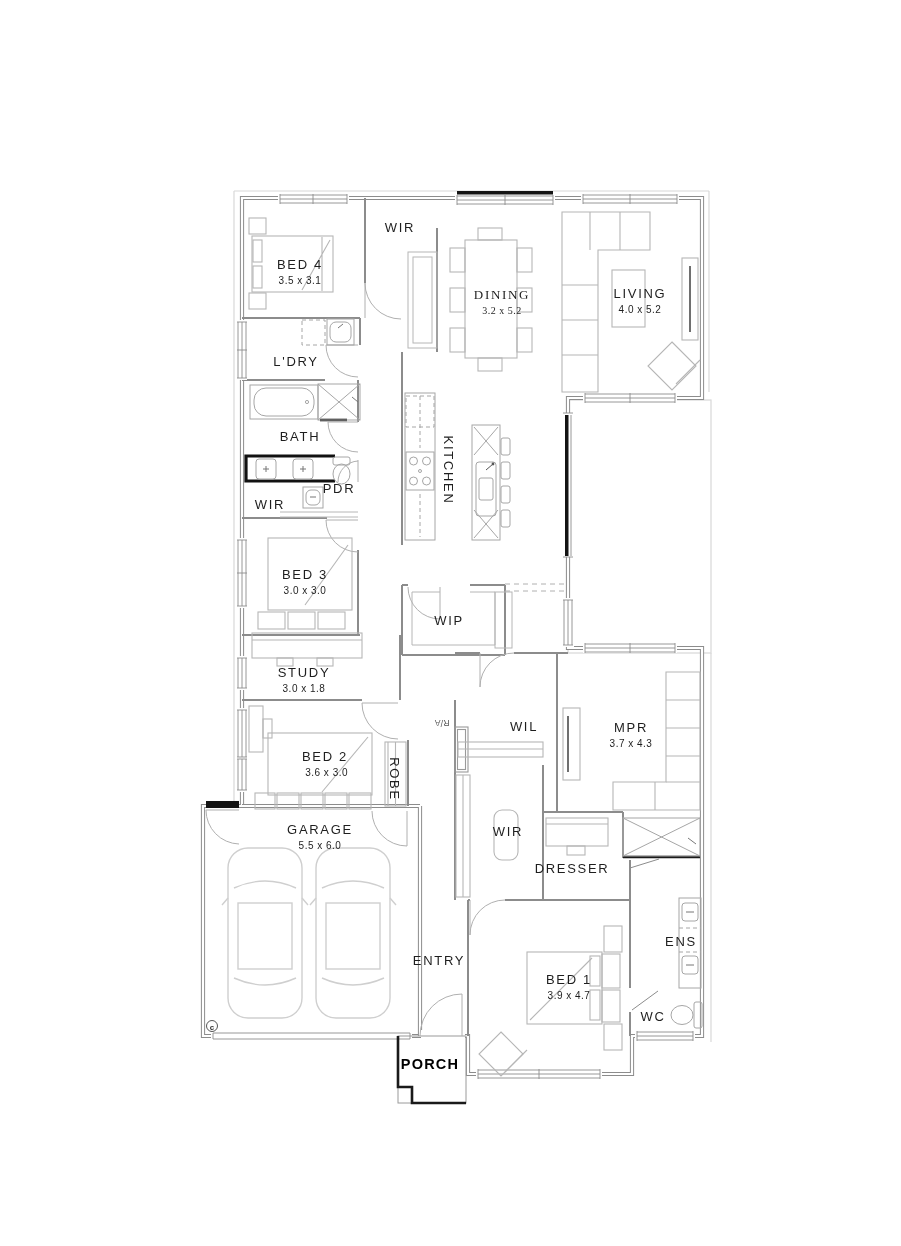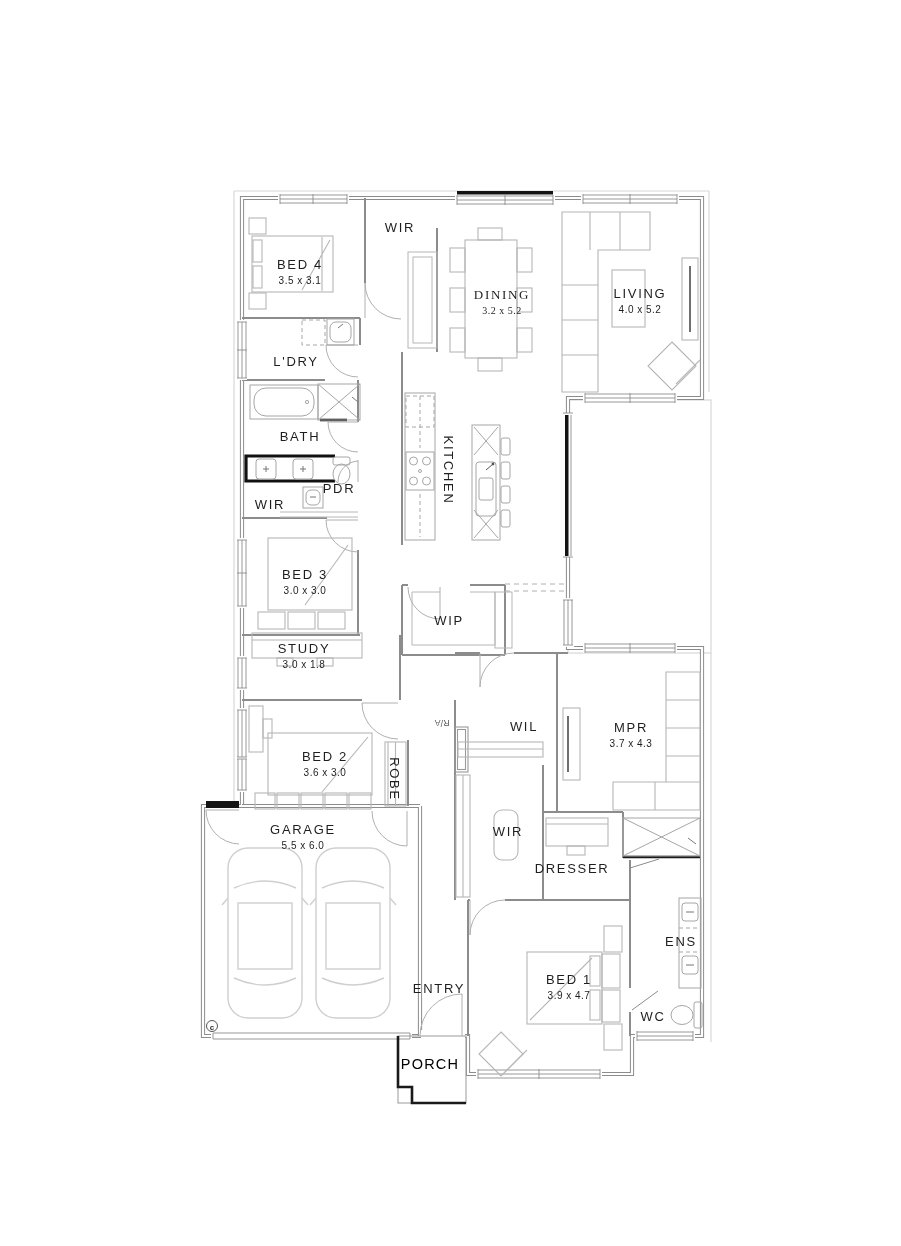--- a/index.html
+++ b/index.html
@@ -2,21 +2,21 @@
 <html><head>
 <meta charset="utf-8">
 <style>
   html,body{margin:0;padding:0;background:#ffffff;}
   body{width:901px;height:1246px;position:relative;font-family:"Liberation Sans",sans-serif;overflow:hidden;}
   #plan-svg{position:absolute;left:0;top:0;}
   #labels-layer{position:absolute;left:0;top:0;width:901px;height:1246px;pointer-events:none;}
   .room-label{position:absolute;color:#1e1e1e;text-align:center;line-height:1.15;white-space:nowrap;}
   .room-label .rname{font-size:13px;letter-spacing:1.7px;}
   .room-label .rdims{font-size:10px;letter-spacing:0.5px;margin-top:2px;}
-  .room-label.bold .rname{font-weight:normal;font-size:14.5px;letter-spacing:1.2px;color:#000;}
+  .room-label.bold .rname{font-weight:bold;font-size:14.5px;letter-spacing:1.2px;color:#000;}
   .room-label.small .rname{font-size:8.5px;letter-spacing:0.2px;color:#555;}
 </style>
 </head>
 <body>
 
 <svg id="plan-svg" width="901" height="1246" viewBox="0 0 901 1246" xmlns="http://www.w3.org/2000/svg">
 
   <g stroke="#d8d8d8" stroke-width="1.2" fill="none">
     <path d="M 234,191 H 709"></path>
     <path d="M 234,191 V 806"></path>
@@ -377,52 +377,52 @@
     <div class="room-label" style="left: 448px; top: 470px; transform: translate(-50%, -50%) rotate(90deg);">
       <div class="rname">KITCHEN</div>
     </div>
     <div class="room-label" style="left: 305px; top: 582px; transform: translate(-50%, -50%);">
       <div class="rname">BED 3</div>
       <div class="rdims">3.0 x 3.0</div>
     </div>
     <div class="room-label" style="left: 449px; top: 621px; transform: translate(-50%, -50%);">
       <div class="rname">WIP</div>
     </div>
-    <div class="room-label" style="left: 304px; top: 656px; transform: translate(-50%, -50%); text-align: center;">
+    <div class="room-label" style="left: 304px; top: 680px; transform: translate(-50%, -50%); text-align: center;">
       <div class="rname">STUDY</div>
       <div class="rdims">3.0 x 1.8</div>
     </div>
     <div class="room-label small" style="left: 442px; top: 722px; transform: translate(-50%, -50%) rotate(180deg);">
       <div class="rname">R/A</div>
     </div>
     <div class="room-label" style="left: 524px; top: 727px; transform: translate(-50%, -50%);">
       <div class="rname">WIL</div>
     </div>
     <div class="room-label" style="left: 631px; top: 735px; transform: translate(-50%, -50%);">
       <div class="rname">MPR</div>
       <div class="rdims">3.7 x 4.3</div>
     </div>
-    <div class="room-label" style="left: 325px; top: 764px; transform: translate(-50%, -50%);">
+    <div class="room-label" style="left: 325px; top: 764px; transform: translate(-50%, -50%); text-align: right;">
       <div class="rname">BED 2</div>
       <div class="rdims">3.6 x 3.0</div>
     </div>
     <div class="room-label" style="left: 394px; top: 779px; transform: translate(-50%, -50%) rotate(90deg);">
       <div class="rname">ROBE</div>
     </div>
-    <div class="room-label" style="left: 303px; top: 837px; transform: translate(-50%, -50%);">
+    <div class="room-label" style="left: 320px; top: 837px; transform: translate(-50%, -50%);">
       <div class="rname">GARAGE</div>
       <div class="rdims">5.5 x 6.0</div>
     </div>
     <div class="room-label" style="left: 508px; top: 832px; transform: translate(-50%, -50%);">
       <div class="rname">WIR</div>
     </div>
     <div class="room-label" style="left: 572px; top: 869px; transform: translate(-50%, -50%);">
       <div class="rname">DRESSER</div>
     </div>
-    <div class="room-label" style="left: 439px; top: 961px; transform: translate(-50%, -50%); margin-top: 28px;">
+    <div class="room-label" style="left: 439px; top: 961px; transform: translate(-50%, -50%);">
       <div class="rname">ENTRY</div>
     </div>
     <div class="room-label" style="left: 681px; top: 942px; transform: translate(-50%, -50%); text-align: center;">
       <div class="rname">ENS</div>
     </div>
     <div class="room-label" style="left: 569px; top: 987px; transform: translate(-50%, -50%);">
       <div class="rname">BED 1</div>
       <div class="rdims">3.9 x 4.7</div>
     </div>
     <div class="room-label" style="left: 653px; top: 1017px; transform: translate(-50%, -50%);">

